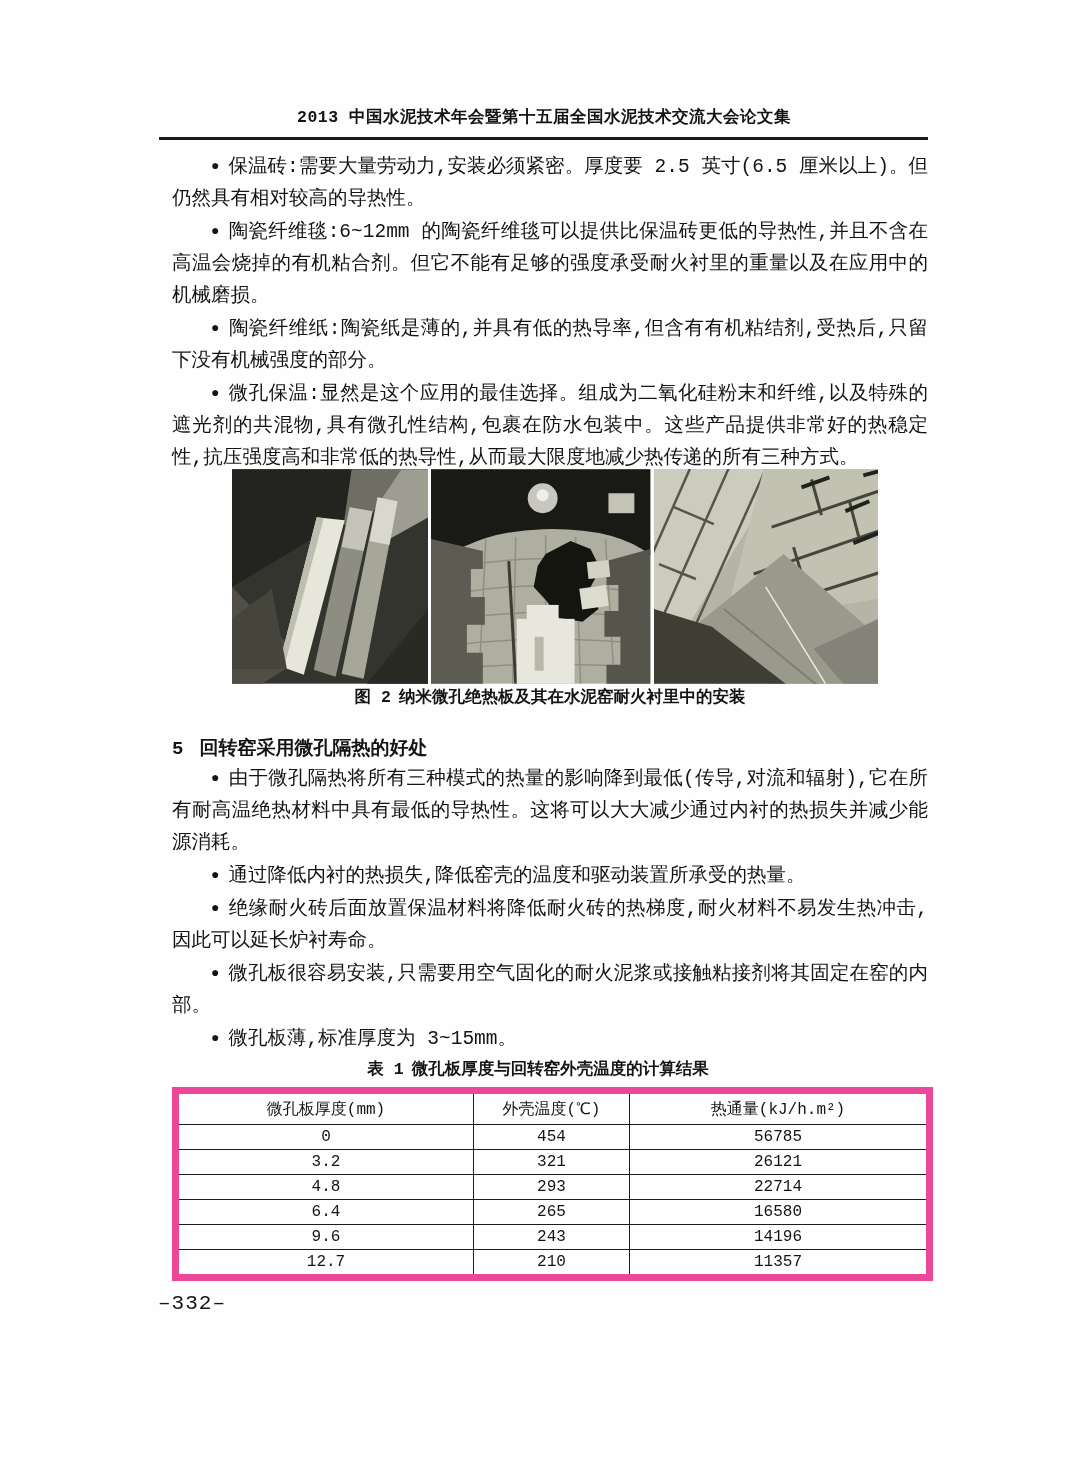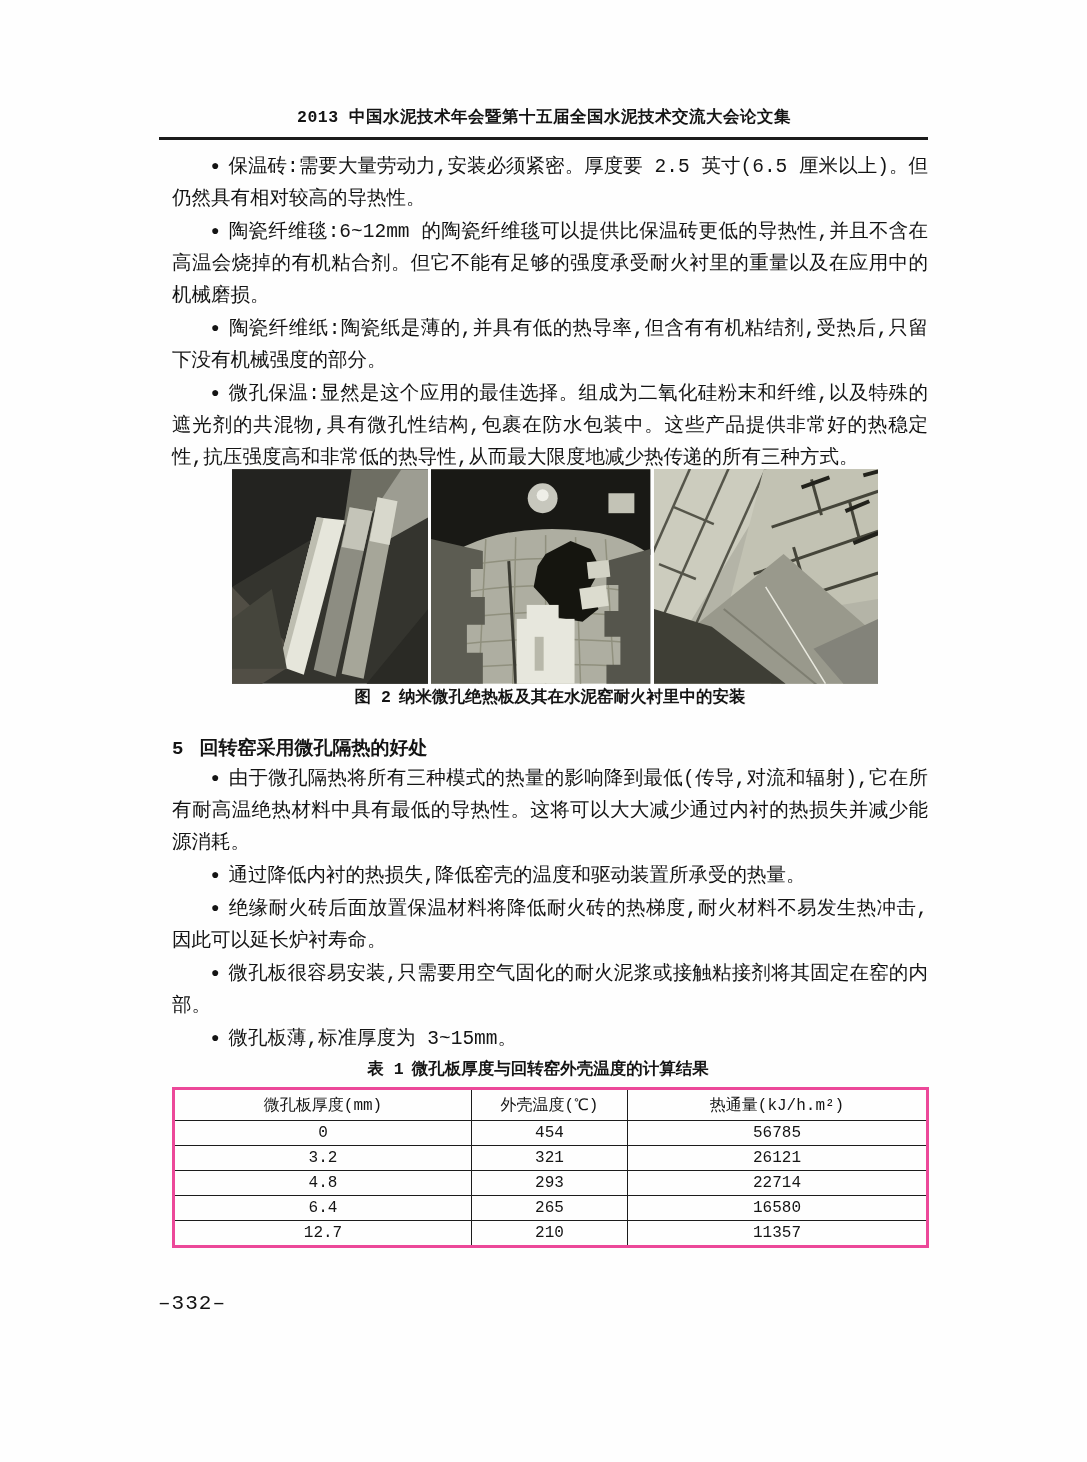--- a/index.html
+++ b/index.html
@@ -28,21 +28,21 @@
     position:absolute;top:1058px;left:160px;width:756px;text-align:center;
     font-size:16.5px;font-weight:700;
   }
   table.data{
     position:absolute;top:1087px;left:172px;width:754px;border-collapse:collapse;
     table-layout:fixed;font-size:16px;
   }
   table.data th,table.data td{
     border:1.5px solid #1c1c1c;text-align:center;padding:0;font-weight:400;
   }
-  table.data{border:3px solid #ec4899;}
+  table.data{border:7px solid #ec4899;}
   table.data th{height:30px;}
   table.data td{height:24px;}
   col.c1{width:298px;} col.c2{width:156px;} col.c3{width:300px;}
   .page-number{position:absolute;top:1292px;left:158px;font-size:21px;letter-spacing:1px;}
 </style>
 </head>
 <body>
 
 <div class="page">
 
@@ -184,20 +184,25 @@
         <td>4.8</td>
         <td>293</td>
         <td>22714</td>
       </tr>
       <tr>
         <td>6.4</td>
         <td>265</td>
         <td>16580</td>
       </tr>
       <tr>
+        <td>9.6</td>
+        <td>243</td>
+        <td>14196</td>
+      </tr>
+      <tr>
         <td>12.7</td>
         <td>210</td>
         <td>11357</td>
       </tr>
     </tbody>
   </table>
 
   <div class="page-number">–332–</div>
 
 </div>

